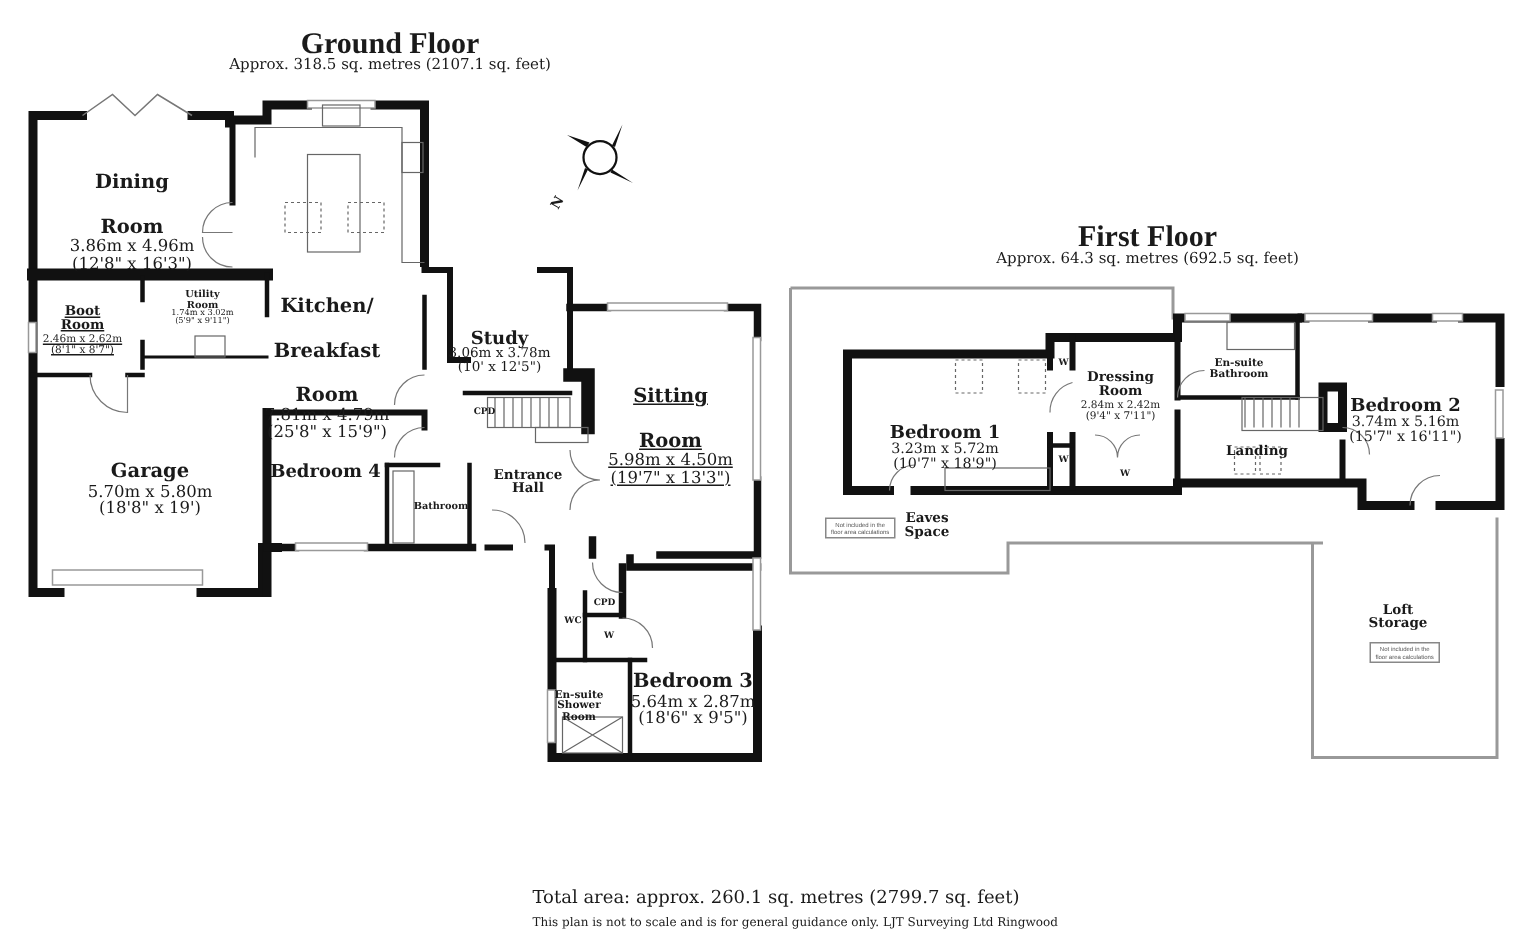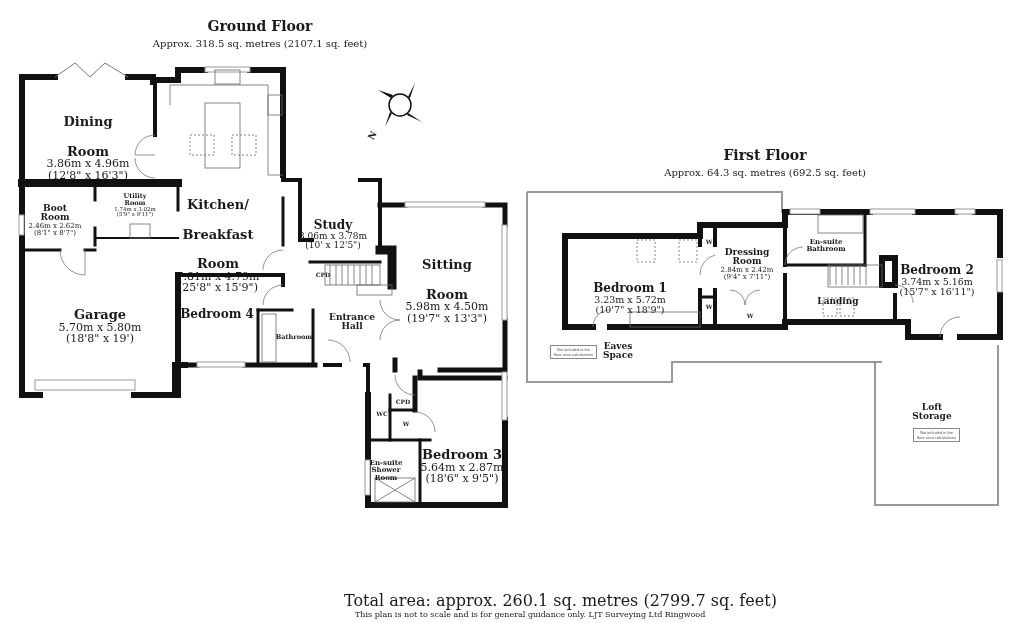--- a/index.html
+++ b/index.html
@@ -1,30 +1,30 @@
 <!DOCTYPE html>
 <html><head>
 <meta charset="utf-8">
 <style>
   html, body { margin:0; padding:0; background:#ffffff; }
   body { width:1024px; height:623px; position:relative; overflow:hidden;
          font-family:"DejaVu Serif", "Liberation Serif", serif; color:#1a1a1a; }
   svg.plan { position:absolute; left:0; top:0; }
   .lbl { position:absolute; text-align:center; line-height:1.05; white-space:nowrap; transform:translateX(-50%); }
-  .title { font-weight:bold; font-size:14px; }
+  .title { font-weight:bold; font-size:20px;font-family:Liberation Serif, serif; }
   .sub { font-size:10px; }
   .rn { font-weight:bold; font-size:13px;margin-top:16px; }
   .rn-s { font-weight:bold; font-size:9px; }
   .rn-xs { font-weight:bold; font-size:6.5px; }
   .dim { font-size:11px; }
   .dim-s { font-size:8px; }
   .dim-xs { font-size:5.5px; }
   .note { position:absolute; border:1px solid #888; font-family:"Liberation Sans", sans-serif;
           font-size:4px; line-height:5px; padding:1px 3px; text-align:center; color:#555; background:#fff; }
-  .footer-total { position:absolute; left:344px; top:591px; font-size:16px; white-space:nowrap; }
+  .footer-total { position:absolute; left:355px; top:591px; font-size:12px; white-space:nowrap; }
   .footer-disc { position:absolute; left:355px; top:610px; font-size:8px; white-space:nowrap; }
   .tiny { font-size:6px; font-weight:bold; }
 </style>
 </head>
 <body>
 
 <svg class="plan" width="1024" height="623" viewBox="0 0 1024 623">
 
   <g stroke="#111" fill="none" stroke-linecap="square">
 
@@ -192,38 +192,38 @@
   <div class="dim">3.86m x 4.96m</div>
   <div class="dim">(12'8" x 16'3")</div>
 </div>
 <div class="lbl" style="left:218px;top:182px;">
   <div class="rn">Kitchen/</div>
   <div class="rn">Breakfast</div>
   <div class="rn">Room</div>
   <div class="dim">7.81m x 4.79m</div>
   <div class="dim">(25'8" x 15'9")</div>
 </div>
-<div class="lbl" style="left:55px;top:204px;">
+<div class="lbl" style="left:55px;top:204px;text-decoration:underline;">
   <div class="rn-s">Boot</div>
   <div class="rn-s">Room</div>
   <div class="dim-xs" style="font-size:7px">2.46m x 2.62m</div>
   <div class="dim-xs" style="font-size:7px">(8'1" x 8'7")</div>
 </div>
 <div class="lbl" style="left:135px;top:193px;">
   <div class="rn-xs">Utility</div>
   <div class="rn-xs">Room</div>
   <div class="dim-xs">1.74m x 3.02m</div>
   <div class="dim-xs">(5'9" x 9'11")</div>
 </div>
 <div class="lbl" style="left:333px;top:203px;">
   <div class="rn" style="font-size:12px">Study</div>
   <div class="dim-s" style="font-size:9px">3.06m x 3.78m</div>
   <div class="dim-s" style="font-size:9px">(10' x 12'5")</div>
 </div>
-<div class="lbl" style="left:447px;top:242px;">
+<div class="lbl" style="left:447px;top:242px;text-decoration:underline;">
   <div class="rn">Sitting</div>
   <div class="rn">Room</div>
   <div class="dim">5.98m x 4.50m</div>
   <div class="dim">(19'7" x 13'3")</div>
 </div>
 <div class="lbl" style="left:100px;top:292px;">
   <div class="rn">Garage</div>
   <div class="dim">5.70m x 5.80m</div>
   <div class="dim">(18'8" x 19')</div>
 </div>

